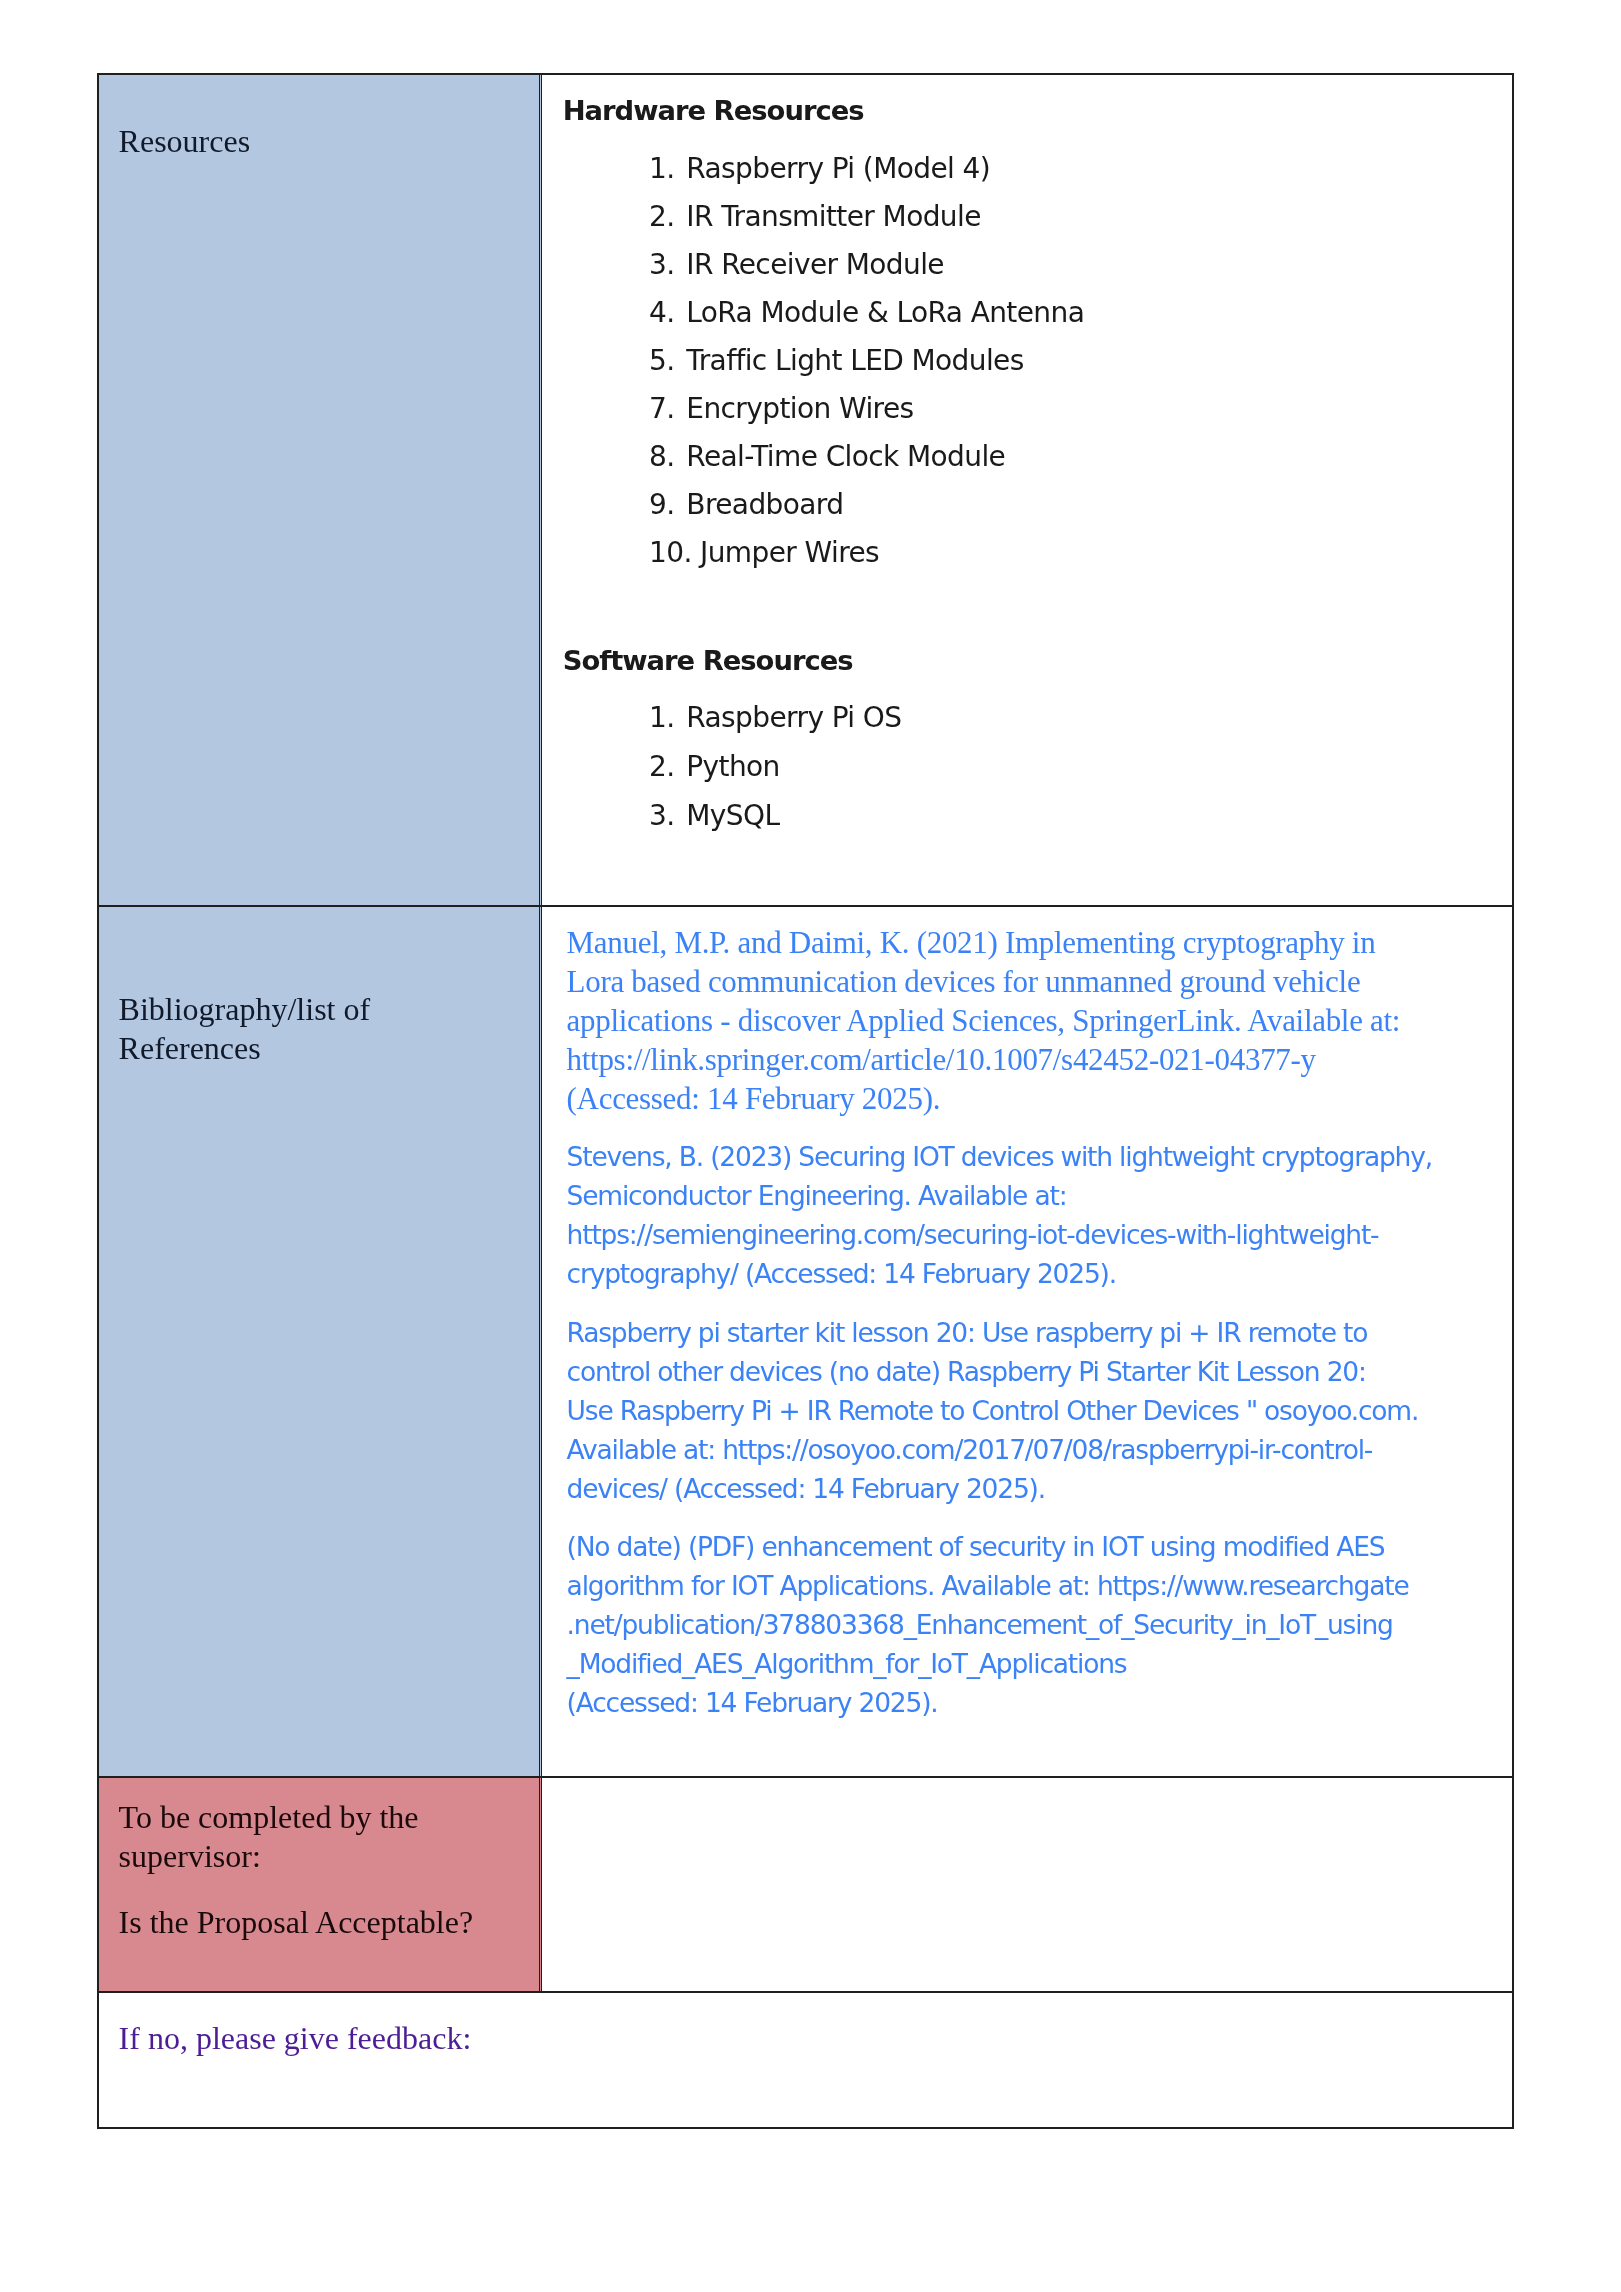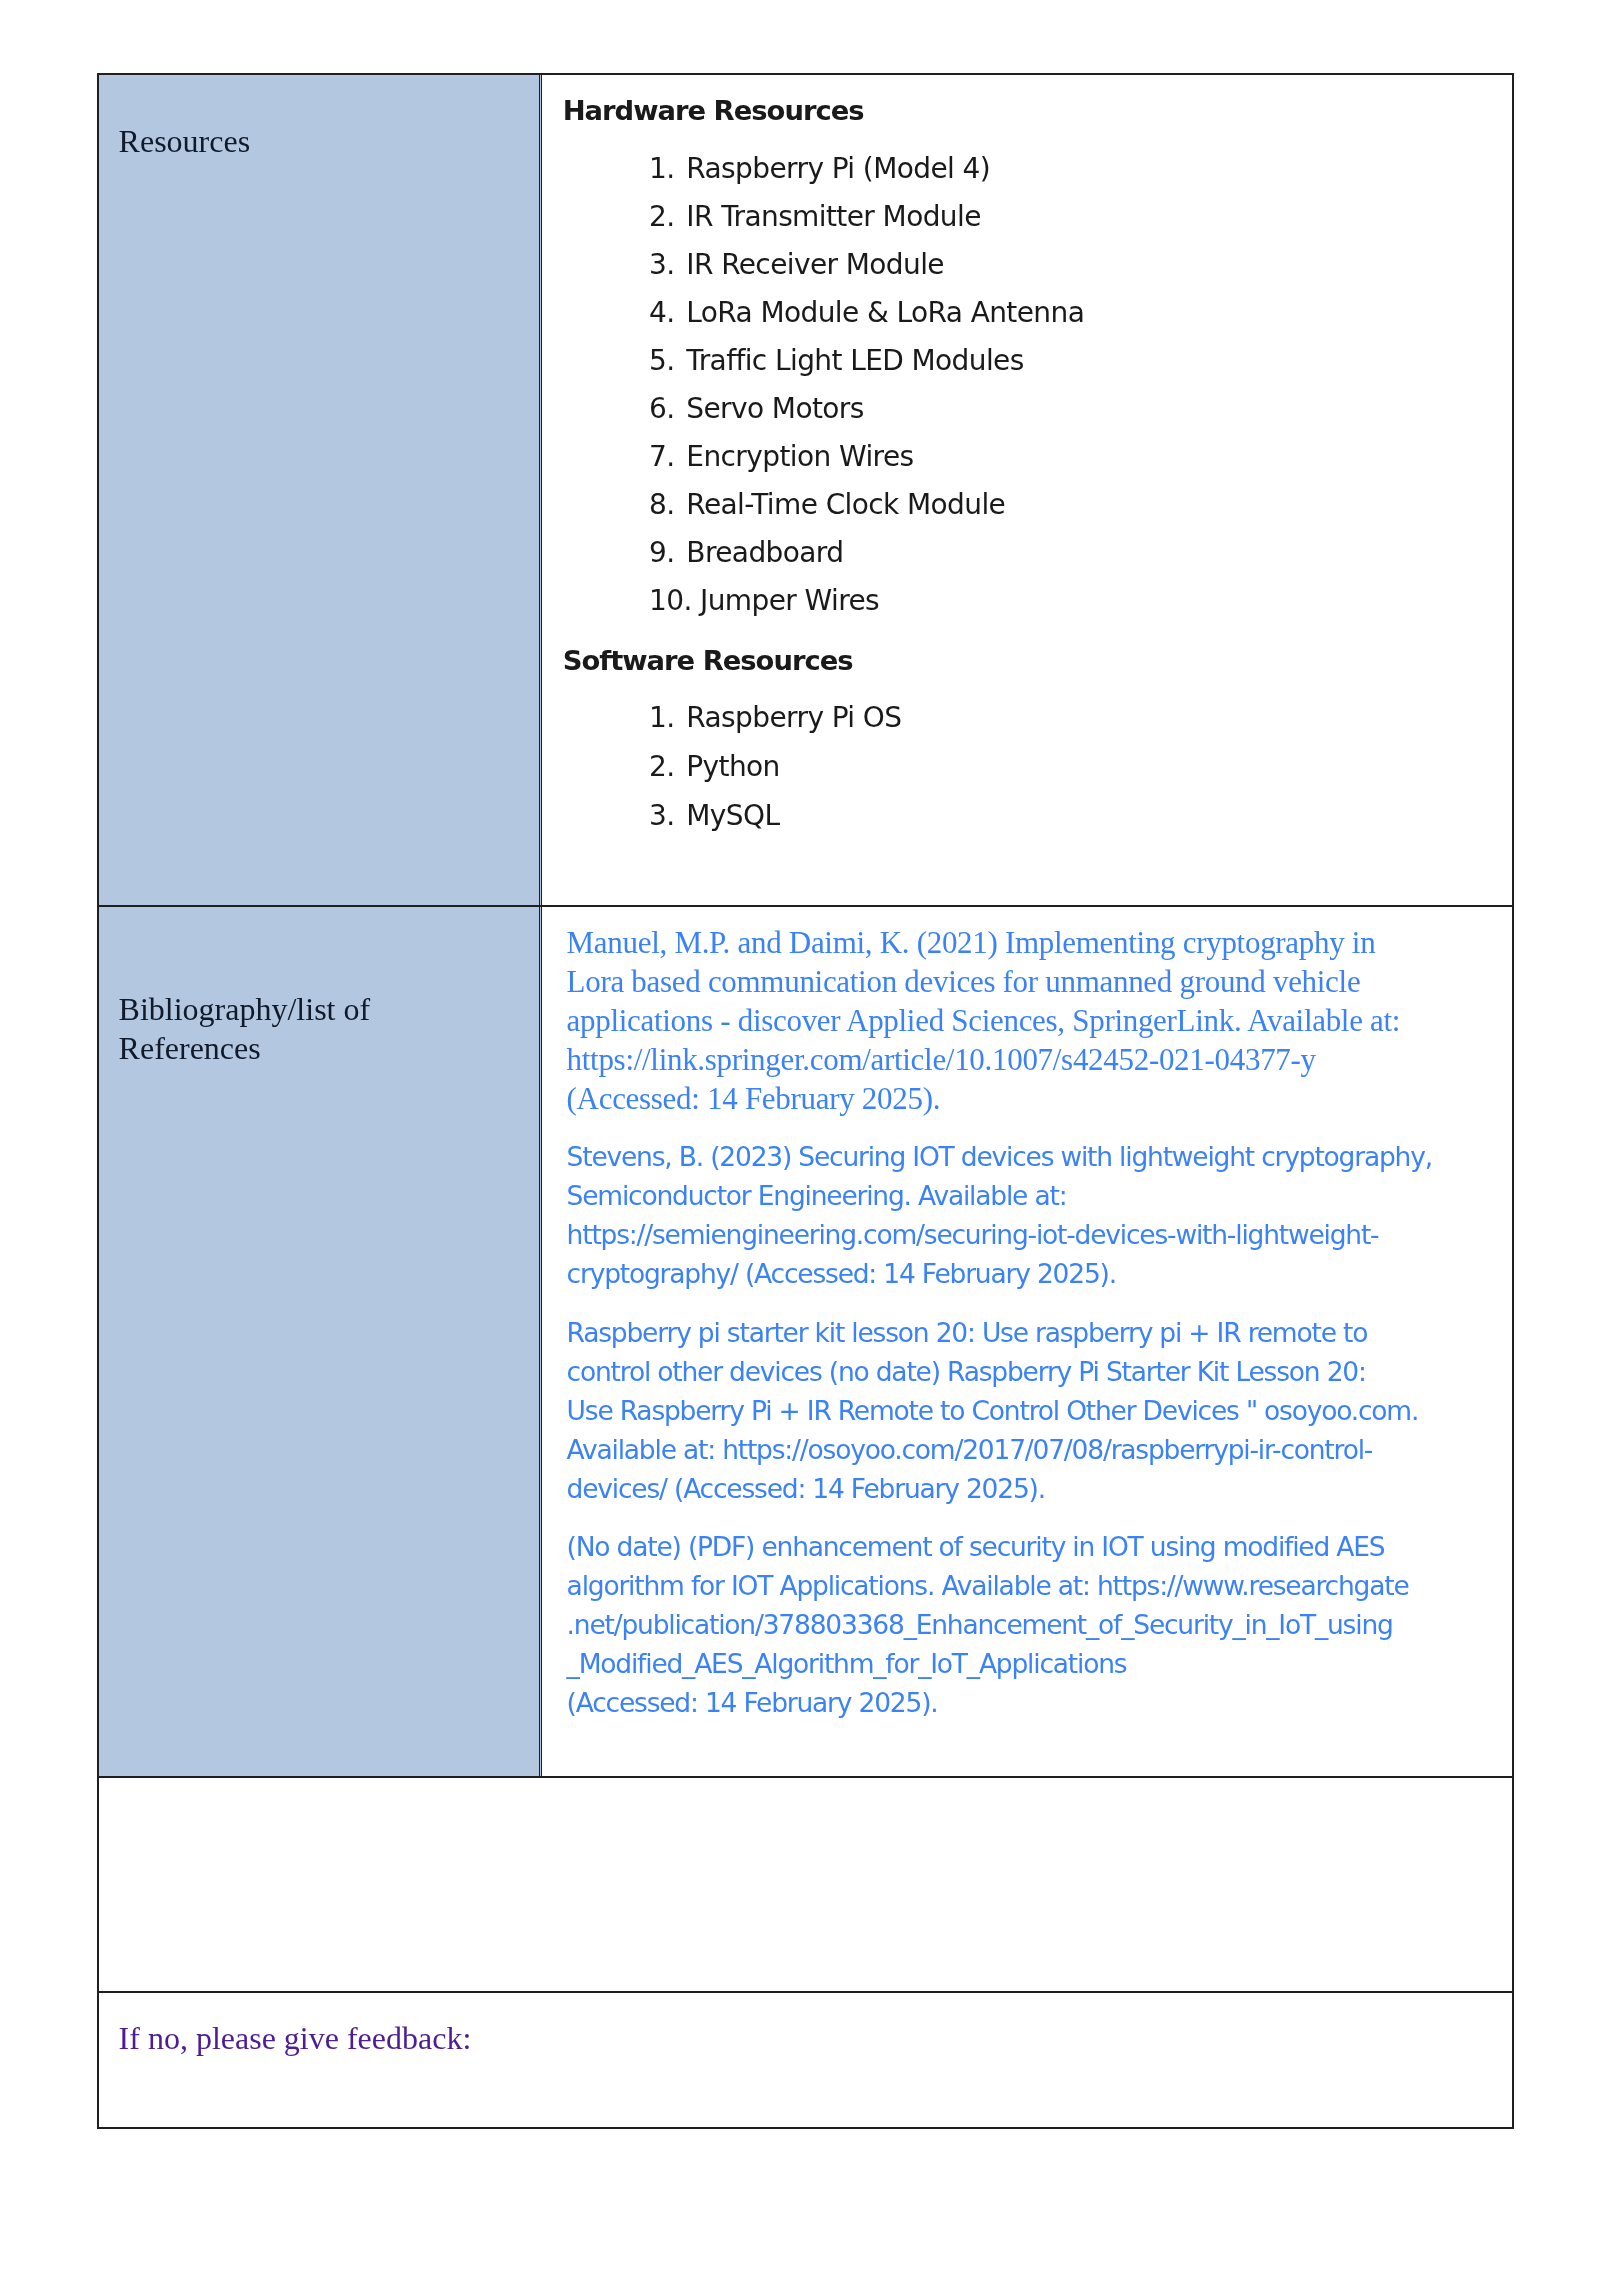--- a/index.html
+++ b/index.html
@@ -142,21 +142,20 @@
       <span class="res-label">Resources</span>
     </div>
     <div class="content-cell sans">
       <div class="heading hw-heading">Hardware Resources</div>
       <ul class="list hw-list">
         <li><span class="num">1.</span> <span>Raspberry Pi (Model 4)</span></li>
         <li><span class="num">2.</span> <span>IR Transmitter Module</span></li>
         <li><span class="num">3.</span> <span>IR Receiver Module</span></li>
         <li><span class="num">4.</span> <span>LoRa Module &amp; LoRa Antenna</span></li>
         <li><span class="num">5.</span> <span>Traffic Light LED Modules</span></li>
-        <li><span class="num">6.</span> <span>Servo Motors</span></li>
         <li><span class="num">7.</span> <span>Encryption Wires</span></li>
         <li><span class="num">8.</span> <span>Real-Time Clock Module</span></li>
         <li><span class="num">9.</span> <span>Breadboard</span></li>
         <li><span class="num">10.</span> <span>Jumper Wires</span></li>
       </ul>
       <div class="heading sw-heading">Software Resources</div>
       <ul class="list sw-list">
         <li><span class="num">1.</span> <span>Raspberry Pi OS</span></li>
         <li><span class="num">2.</span> <span>Python</span></li>
         <li><span class="num">3.</span> <span>MySQL</span></li>
@@ -187,20 +186,24 @@
         <p class="ref ref-sans">(No date) (PDF) enhancement of security in IOT using modified AES
 algorithm for IOT Applications. Available at: https://www.researchgate
 .net/publication/378803368_Enhancement_of_Security_in_IoT_using
 _Modified_AES_Algorithm_for_IoT_Applications
 (Accessed: 14 February 2025).</p>
       </div>
     </div>
   </div>
 
   <div class="row row-supervisor">
+    <div class="label-cell label-pink">
+      <span class="sup-label1">To be completed by the supervisor:</span>
+      <span class="sup-label2">Is the Proposal Acceptable?</span>
+    </div>
     <div class="content-cell"></div>
   </div>
 
   <div class="row row-feedback">
     <span class="feedback-label">If no, please give feedback:</span>
   </div>
 
 </div>
 
 

